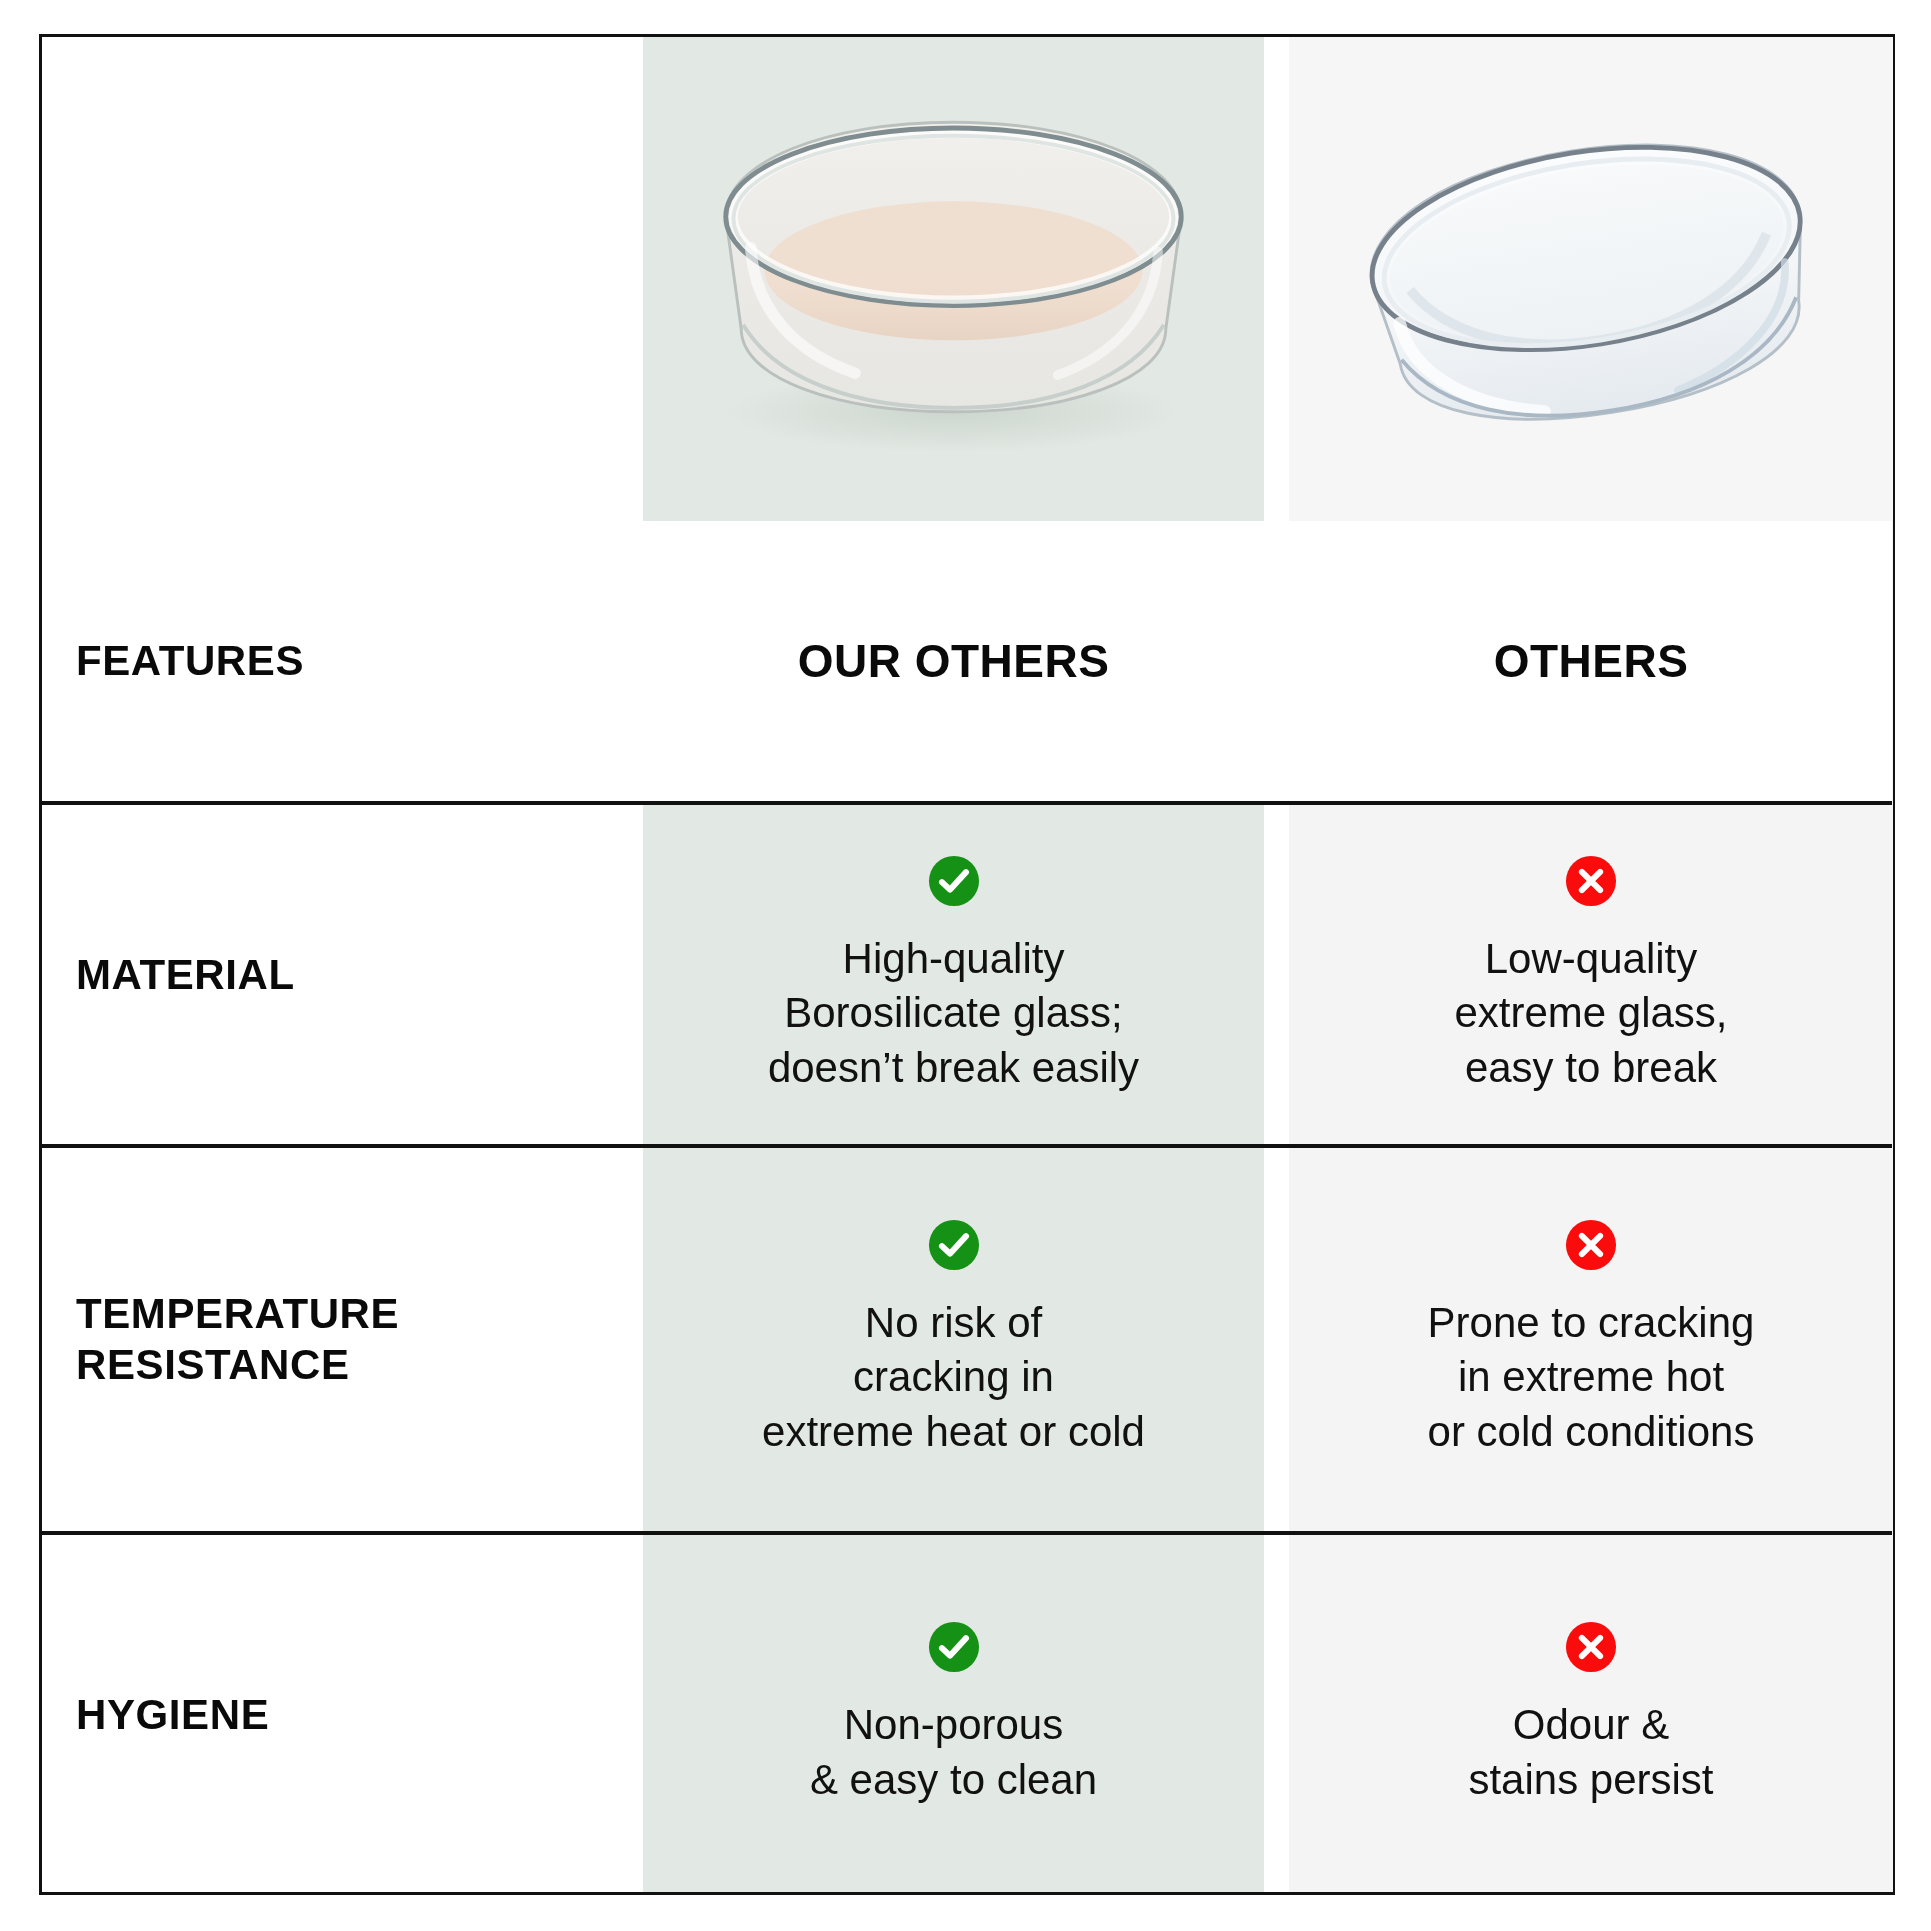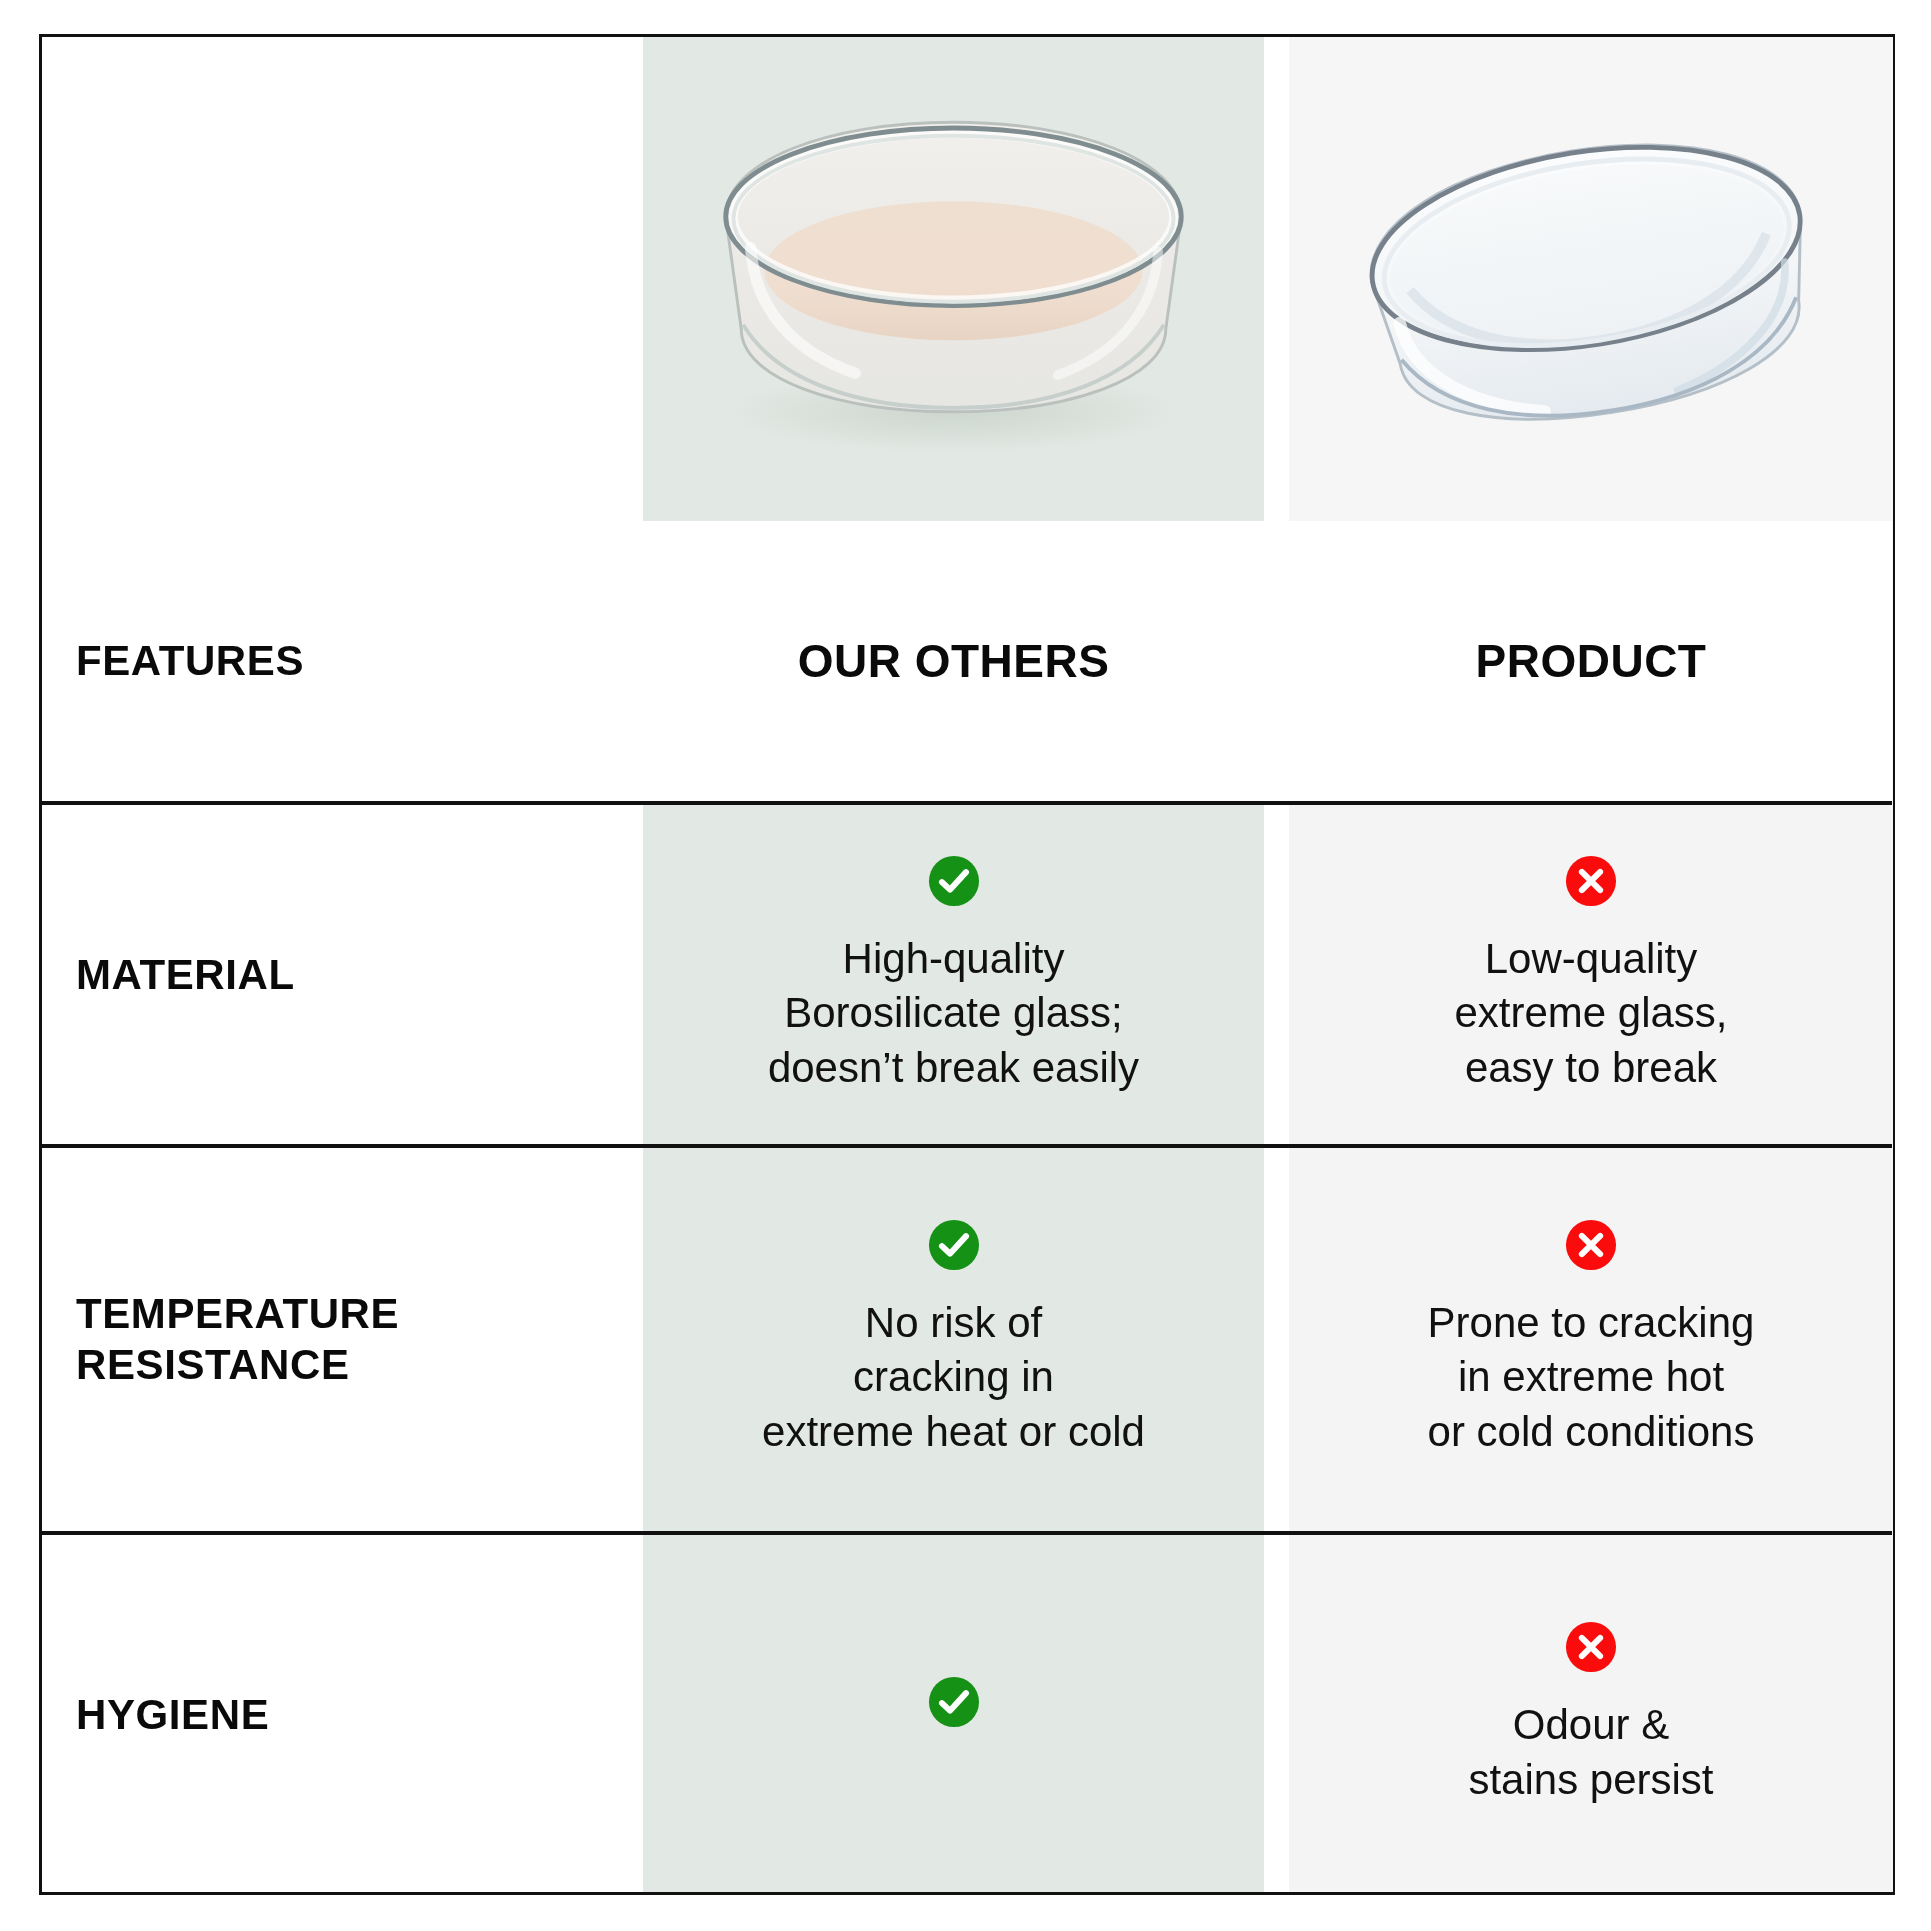--- a/index.html
+++ b/index.html
@@ -290,21 +290,21 @@
 
     <div class="grid">
 
       <div class="cell cell-feature row-header">
         <div class="feature-label">FEATURES</div>
       </div>
       <div class="cell cell-product row-header">
         <div class="col-title">OUR OTHERS</div>
       </div>
       <div class="cell cell-others row-header">
-        <div class="col-title">PRODUCT</div>
+        <div class="col-title">OTHERS</div>
       </div>
 
       <div class="cell cell-feature row-1">
         <div class="feature-label">MATERIAL</div>
       </div>
 
       <div class="cell cell-product row-1">
         <span class="status-icon">
           <svg viewBox="0 0 54 54" aria-hidden="true">
             <circle cx="27" cy="27" r="26" fill="#159116"></circle>
@@ -361,20 +361,22 @@
         <div class="feature-label">HYGIENE</div>
       </div>
 
       <div class="cell cell-product row-3">
         <span class="status-icon">
           <svg viewBox="0 0 54 54" aria-hidden="true">
             <circle cx="27" cy="27" r="26" fill="#159116"></circle>
             <path d="M14.5 28.2 L22.8 36 L39.5 17.8" fill="none" stroke="#ffffff" stroke-width="6.2" stroke-linecap="round" stroke-linejoin="round"></path>
           </svg>
         </span>
+        <div class="cell-text">Non-porous
+&amp; easy to clean</div>
       </div>
 
       <div class="cell cell-others row-3">
         <span class="status-icon">
           <svg viewBox="0 0 54 54" aria-hidden="true">
             <circle cx="27" cy="27" r="26" fill="#fa0c0c"></circle>
             <path d="M17.5 17.5 L36.5 36.5 M36.5 17.5 L17.5 36.5" fill="none" stroke="#ffffff" stroke-width="6.2" stroke-linecap="round"></path>
           </svg>
         </span>
         <div class="cell-text">Odour &amp;

